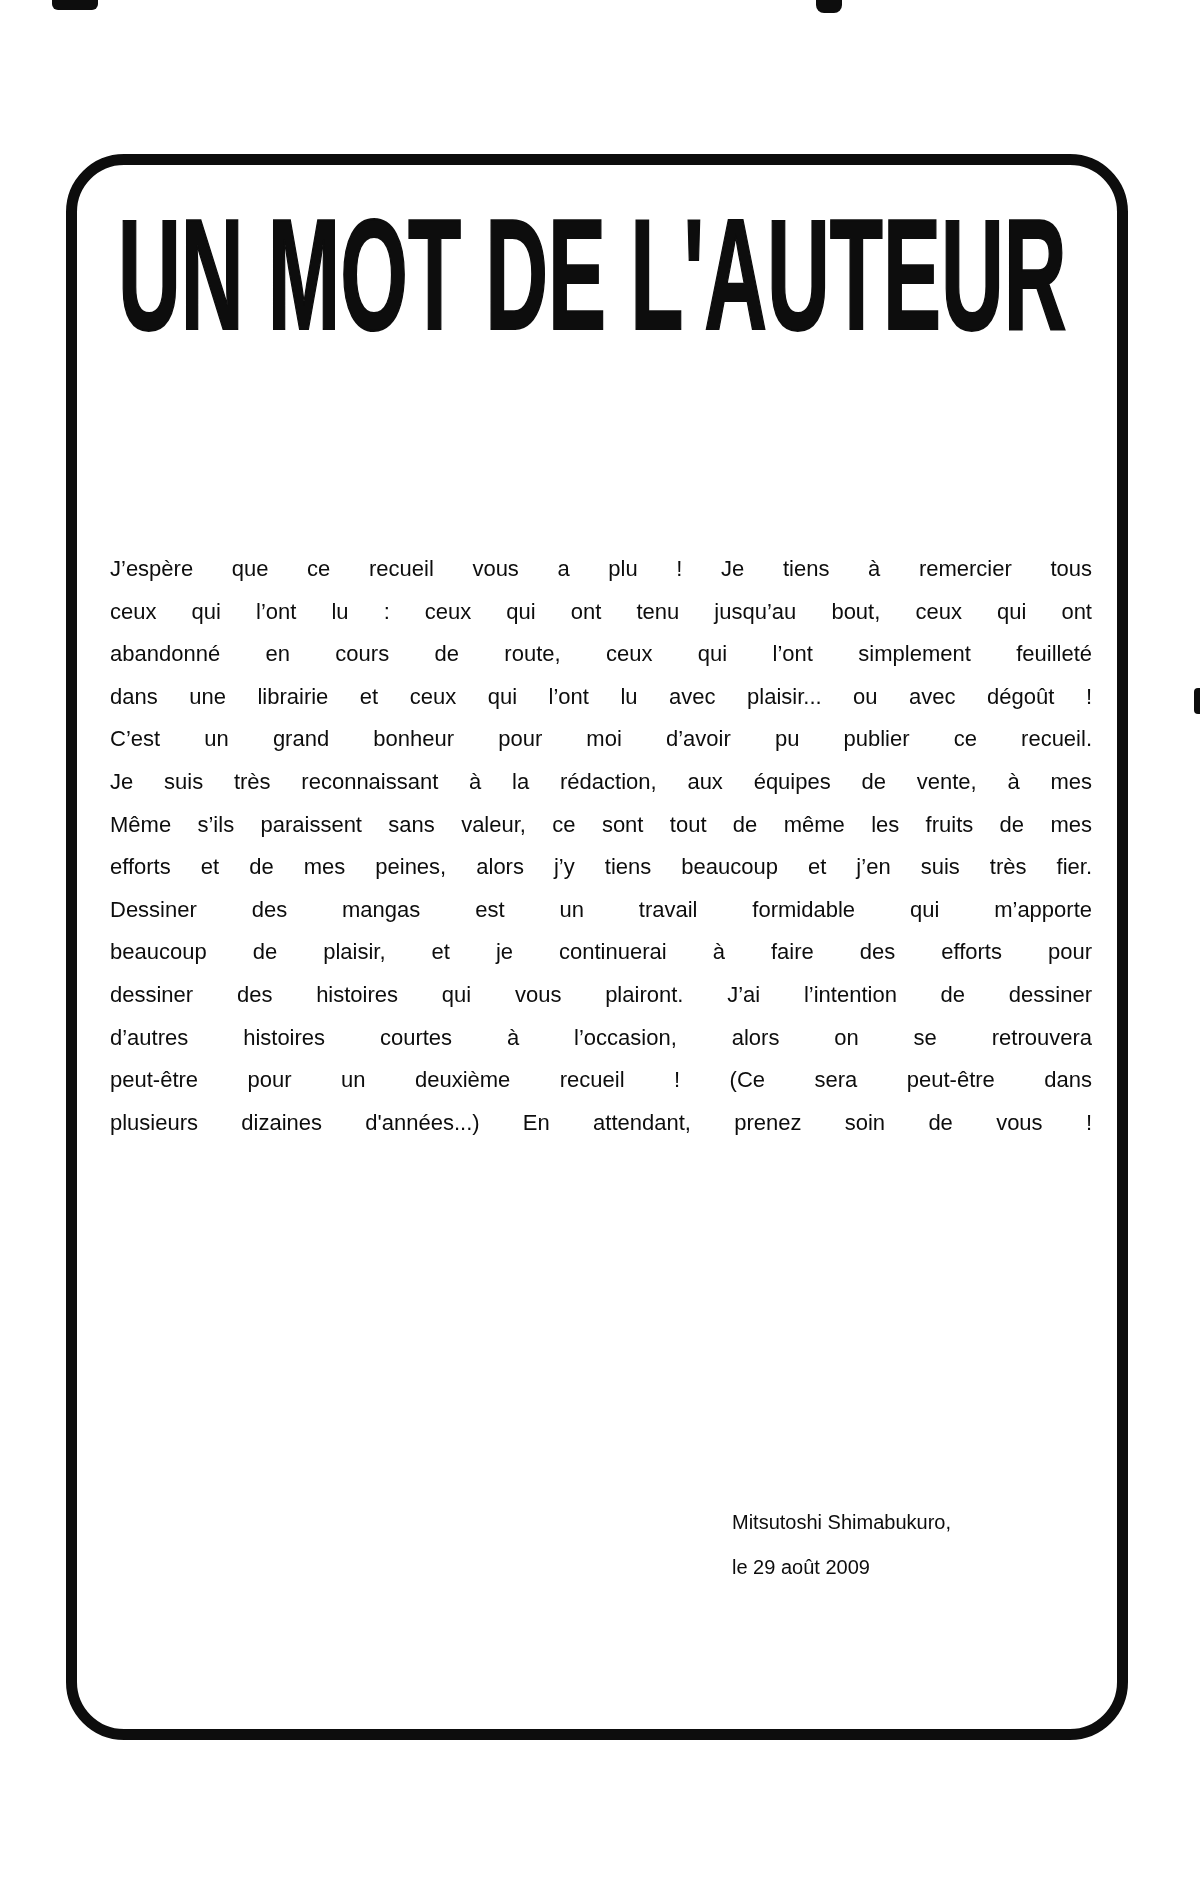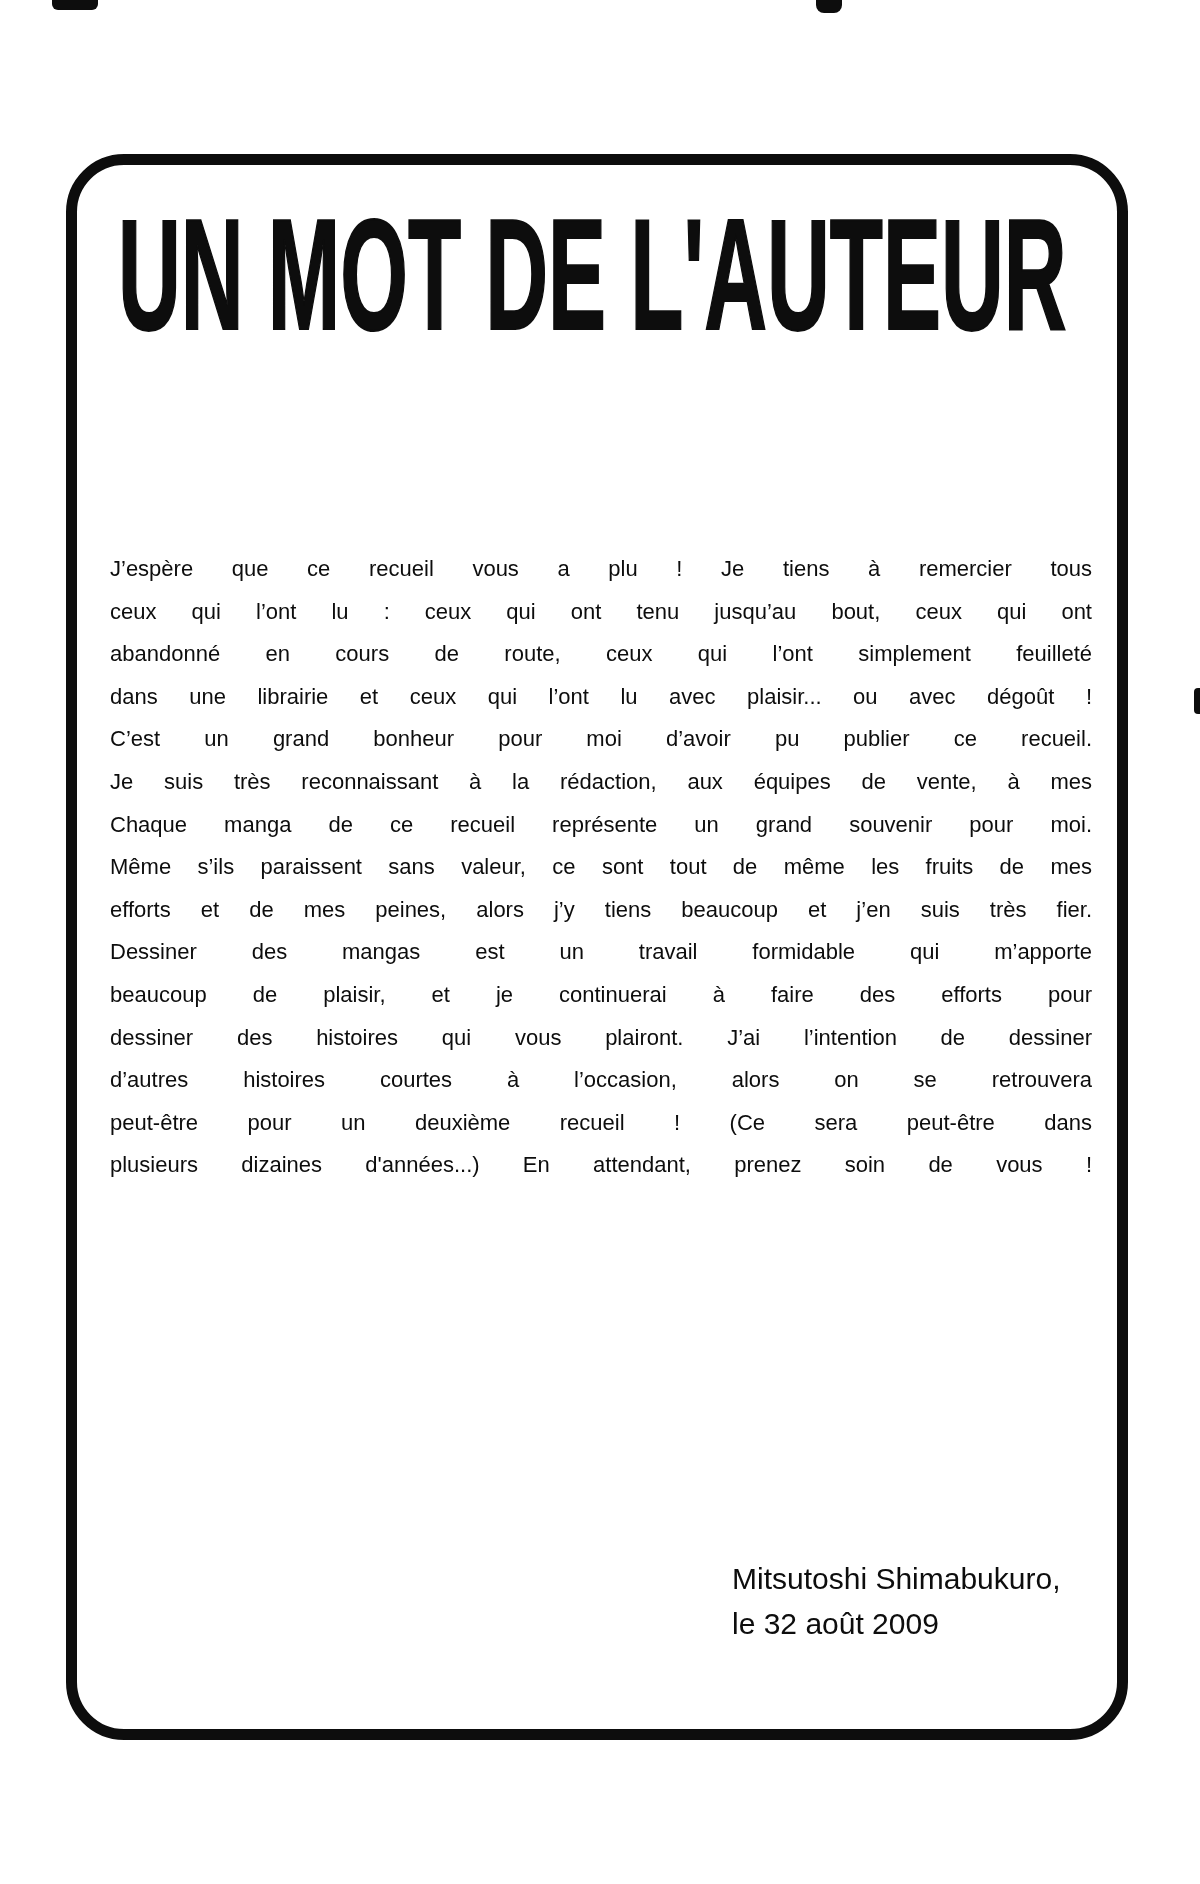--- a/index.html
+++ b/index.html
@@ -51,22 +51,22 @@
     letter-spacing: 0px;
     color: var(--ink);
   }
   .body-text .line {
     text-align: justify;
     text-align-last: justify;
   }
   .signature {
     position: absolute;
     left: 732px;
-    top: 1556px;
-    font-size: 30px;
+    top: 1500px;
+    font-size: 20px;
     line-height: 45px;
     color: var(--ink);
   }
   
   .artifact { position: absolute; background: var(--ink); }
   .artifact.a1 { left: 52px;  top: 0;    width: 46px; height: 10px; border-radius: 0 0 6px 6px; }
   .artifact.a2 { left: 816px; top: 0;    width: 26px; height: 13px; border-radius: 0 0 8px 8px; }
   .artifact.a3 { left: 1194px; top: 688px; width: 6px; height: 26px; border-radius: 4px 0 0 4px; }
 </style>
 </head>
@@ -82,29 +82,28 @@
 
   <div class="page-title">UN MOT DE L'AUTEUR</div>
 
   <div class="body-text">
     <div class="line">J’espère que ce recueil vous a plu ! Je tiens à remercier tous</div>
     <div class="line">ceux qui l’ont lu : ceux qui ont tenu jusqu’au bout, ceux qui ont</div>
     <div class="line">abandonné en cours de route, ceux qui l’ont simplement feuilleté</div>
     <div class="line">dans une librairie et ceux qui l’ont lu avec plaisir... ou avec dégoût !</div>
     <div class="line">C’est un grand bonheur pour moi d’avoir pu publier ce recueil.</div>
     <div class="line">Je suis très reconnaissant à la rédaction, aux équipes de vente, à mes</div>
-    <div class="line">Chaque manga de ce recueil représente un grand souvenir pour moi.</div>
     <div class="line">Même s’ils paraissent sans valeur, ce sont tout de même les fruits de mes</div>
     <div class="line">efforts et de mes peines, alors j’y tiens beaucoup et j’en suis très fier.</div>
     <div class="line">Dessiner des mangas est un travail formidable qui m’apporte</div>
     <div class="line">beaucoup de plaisir, et je continuerai à faire des efforts pour</div>
     <div class="line">dessiner des histoires qui vous plairont. J’ai l’intention de dessiner</div>
     <div class="line">d’autres histoires courtes à l’occasion, alors on se retrouvera</div>
     <div class="line">peut-être pour un deuxième recueil ! (Ce sera peut-être dans</div>
     <div class="line">plusieurs dizaines d'années...) En attendant, prenez soin de vous !</div>
   </div>
 
   <div class="signature">
     <div>Mitsutoshi Shimabukuro,</div>
-    <div>le 32 août 2009</div>
+    <div>le 29 août 2009</div>
   </div>
 
 </div>
 
 </body></html>

